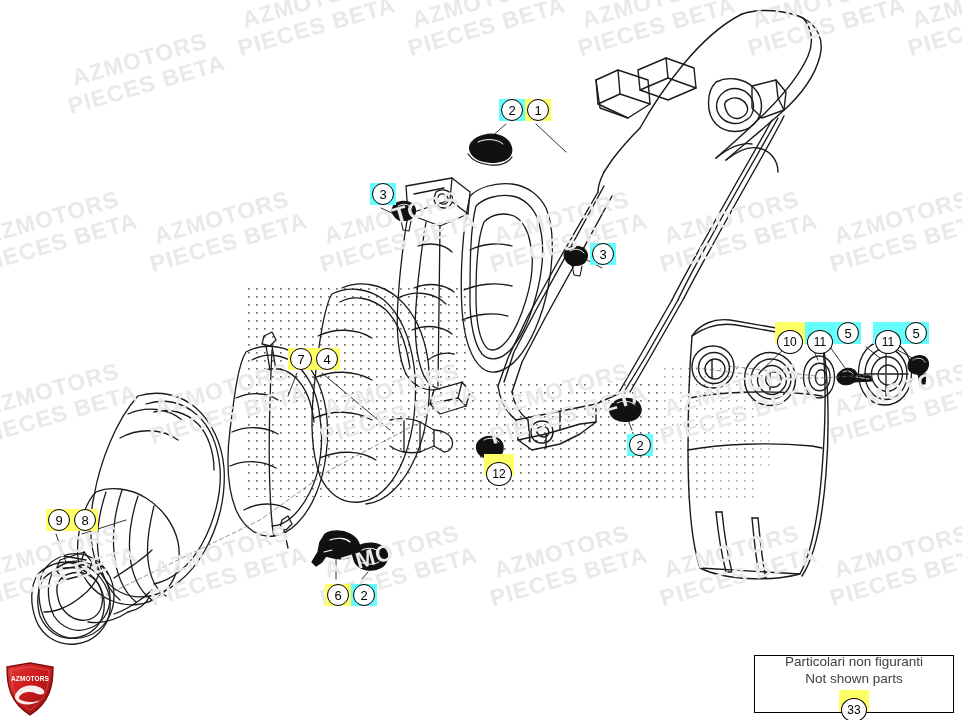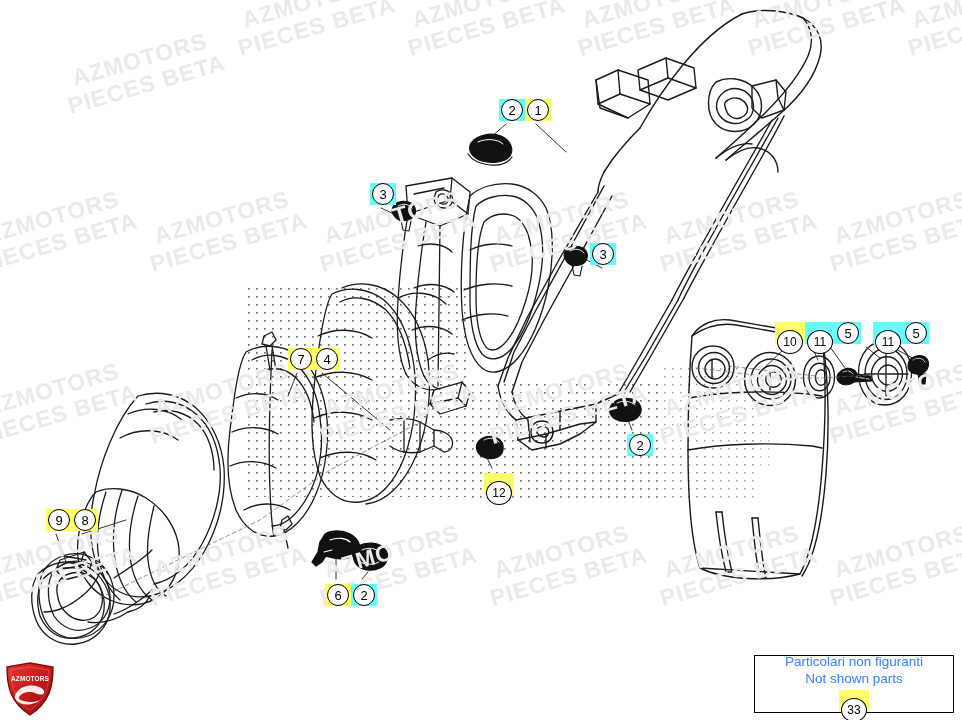--- a/index.html
+++ b/index.html
@@ -106,21 +106,21 @@
     box-sizing: border-box;
     display: flex;
     flex-direction: column;
     align-items: center;
     justify-content: center;
     z-index: 7;
   }
   #notshown .l1, #notshown .l2 {
     font-family: "Liberation Sans", sans-serif;
     font-size: 13.5px;
-    color: #3b82f6;
+    color: #404040;
     line-height: 1.22;
     white-space: nowrap;
   }
   #notshown .nsbadge {
     margin-top: 1px;
   }
   
   #logo {
     position: absolute;
     left: 4px;
@@ -751,21 +751,21 @@
         </div>
       </div>
       <div class="callout-group" style="left: 627px; top: 432px;">
         <div class="badge hl-cyan">
           <div class="hl"></div>
           <div class="circle">
             <span class="num">2</span>
           </div>
         </div>
       </div>
-      <div class="callout-group" style="left: 484px; top: 471px; justify-content: flex-end;">
+      <div class="callout-group" style="left: 484px; top: 452px; justify-content: flex-end;">
         <div class="badge wide hl-yellow">
           <div class="hl"></div>
           <div class="circle">
             <span class="num">12</span>
           </div>
         </div>
       </div>
       <div class="callout-group" style="left: 46px; top: 507px;">
         <div class="badge hl-yellow">
           <div class="hl"></div>

